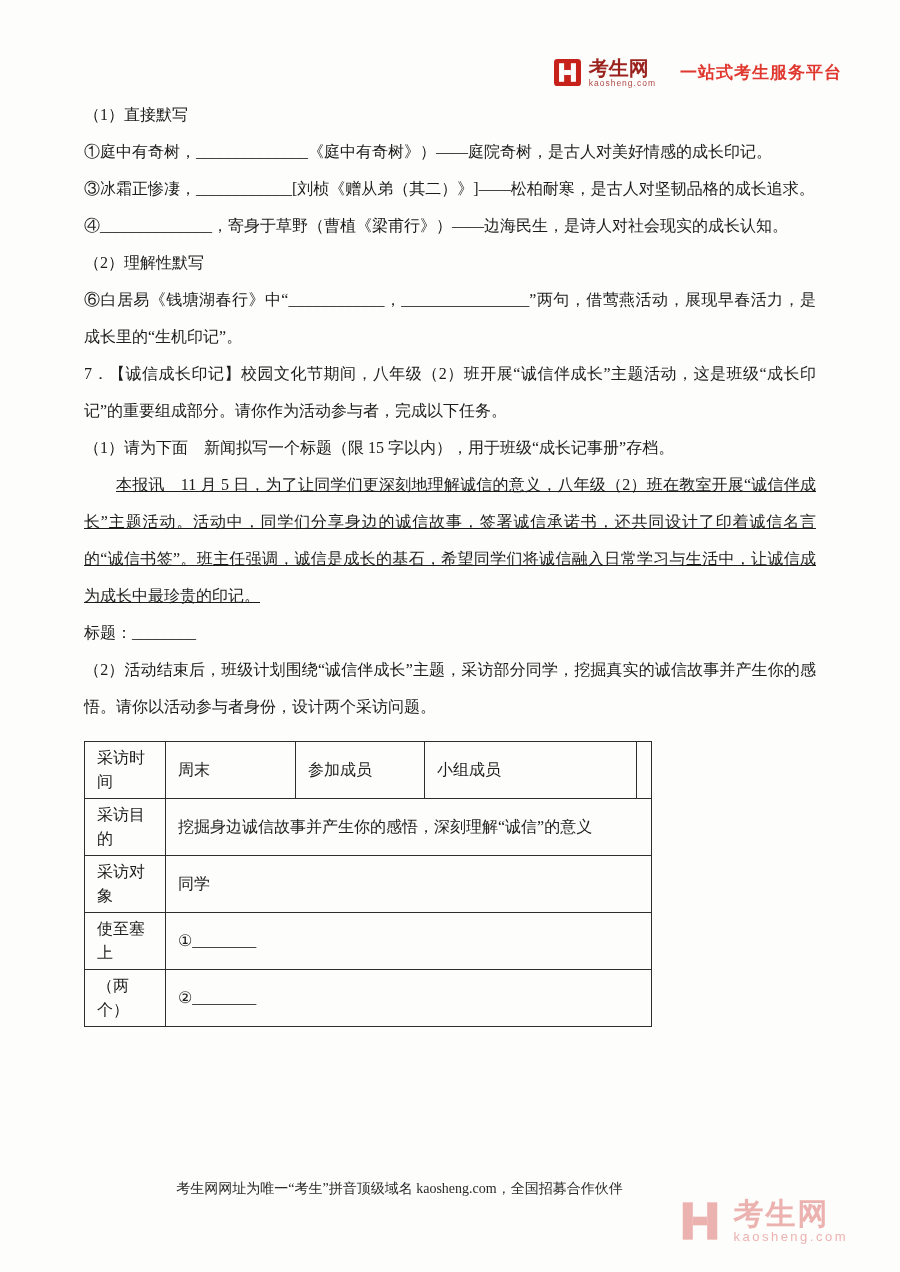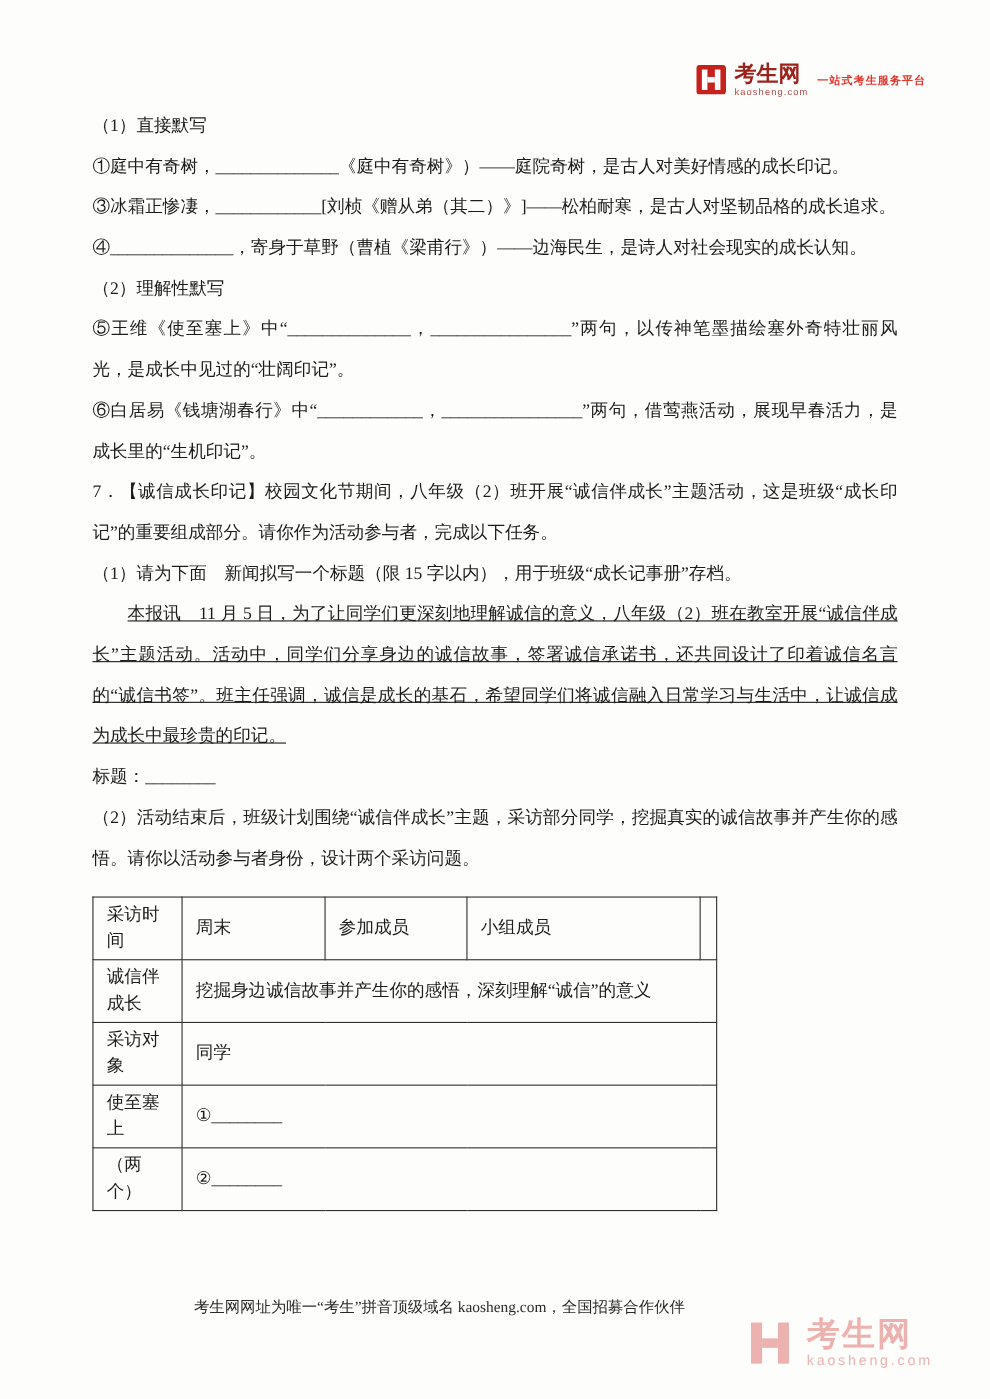--- a/index.html
+++ b/index.html
@@ -15,21 +15,21 @@
 
   
   .brandbar {
     position:absolute; top:58px; right:58px;
     display:flex; align-items:center; gap:8px;
   }
   .brand-text { display:flex; flex-direction:column; line-height:1.05; }
   .brand-name { font-size:20px; font-weight:bold; color:#9b231e; font-family:"Liberation Sans",sans-serif; }
   .brand-domain { font-size:8.5px; color:#b04a45; letter-spacing:1px; font-family:"Liberation Sans",sans-serif; }
   .brand-tagline {
-    font-size:10px; color:#e0372e; font-weight:bold; margin-left:0;
+    font-size:17px; color:#e0372e; font-weight:bold; margin-left:16px;
     font-family:"Liberation Sans",sans-serif; letter-spacing:1px;
   }
 
   
   .content {
     position:absolute; left:84px; top:96px; width:732px;
     font-size:16px; line-height:37px; text-align:justify;
   }
   .content p { margin:0; }
   .content p.news { text-indent:2em;text-decoration:underline; }
@@ -80,21 +80,20 @@
     </div>
     <span class="brand-tagline">一站式考生服务平台</span>
   </div>
 
   <div class="content">
     <p>（1）直接默写</p>
     <p>①庭中有奇树，______________《庭中有奇树》）——庭院奇树，是古人对美好情感的成长印记。</p>
     <p>③冰霜正惨凄，____________[刘桢《赠从弟（其二）》]——松柏耐寒，是古人对坚韧品格的成长追求。</p>
     <p>④______________，寄身于草野（曹植《梁甫行》）——边海民生，是诗人对社会现实的成长认知。</p>
     <p>（2）理解性默写</p>
-    <p>⑤王维《使至塞上》中“______________，________________”两句，以传神笔墨描绘塞外奇特壮丽风光，是成长中见过的“壮阔印记”。</p>
     <p>⑥白居易《钱塘湖春行》中“____________，________________”两句，借莺燕活动，展现早春活力，是成长里的“生机印记”。</p>
 
     <p>7．【诚信成长印记】校园文化节期间，八年级（2）班开展“诚信伴成长”主题活动，这是班级“成长印记”的重要组成部分。请你作为活动参与者，完成以下任务。</p>
     <p>（1）请为下面　新闻拟写一个标题（限 15 字以内），用于班级“成长记事册”存档。</p>
     <p class="news">本报讯　11 月 5 日，为了让同学们更深刻地理解诚信的意义，八年级（2）班在教室开展“诚信伴成长”主题活动。活动中，同学们分享身边的诚信故事，签署诚信承诺书，还共同设计了印着诚信名言的“诚信书签”。班主任强调，诚信是成长的基石，希望同学们将诚信融入日常学习与生活中，让诚信成为成长中最珍贵的印记。</p>
     <p>标题：________</p>
     <p>（2）活动结束后，班级计划围绕“诚信伴成长”主题，采访部分同学，挖掘真实的诚信故事并产生你的感悟。请你以活动参与者身份，设计两个采访问题。</p>
 
     <table class="itable">
       <colgroup>
@@ -106,21 +105,21 @@
       </colgroup>
       <tbody>
         <tr>
           <td>采访时间</td>
           <td>周末</td>
           <td>参加成员</td>
           <td>小组成员</td>
           <td class="narrow"></td>
         </tr>
         <tr>
-          <td>诚信伴成长</td>
+          <td>采访目的</td>
           <td colspan="4">挖掘身边诚信故事并产生你的感悟，深刻理解“诚信”的意义</td>
         </tr>
         <tr>
           <td>采访对象</td>
           <td colspan="4">同学</td>
         </tr>
         <tr>
           <td>使至塞上</td>
           <td colspan="4">①________</td>
         </tr>

